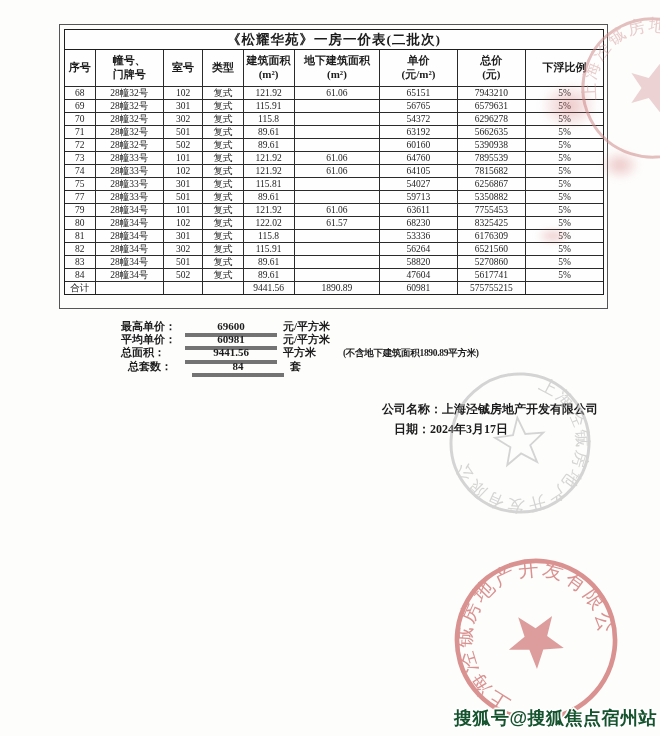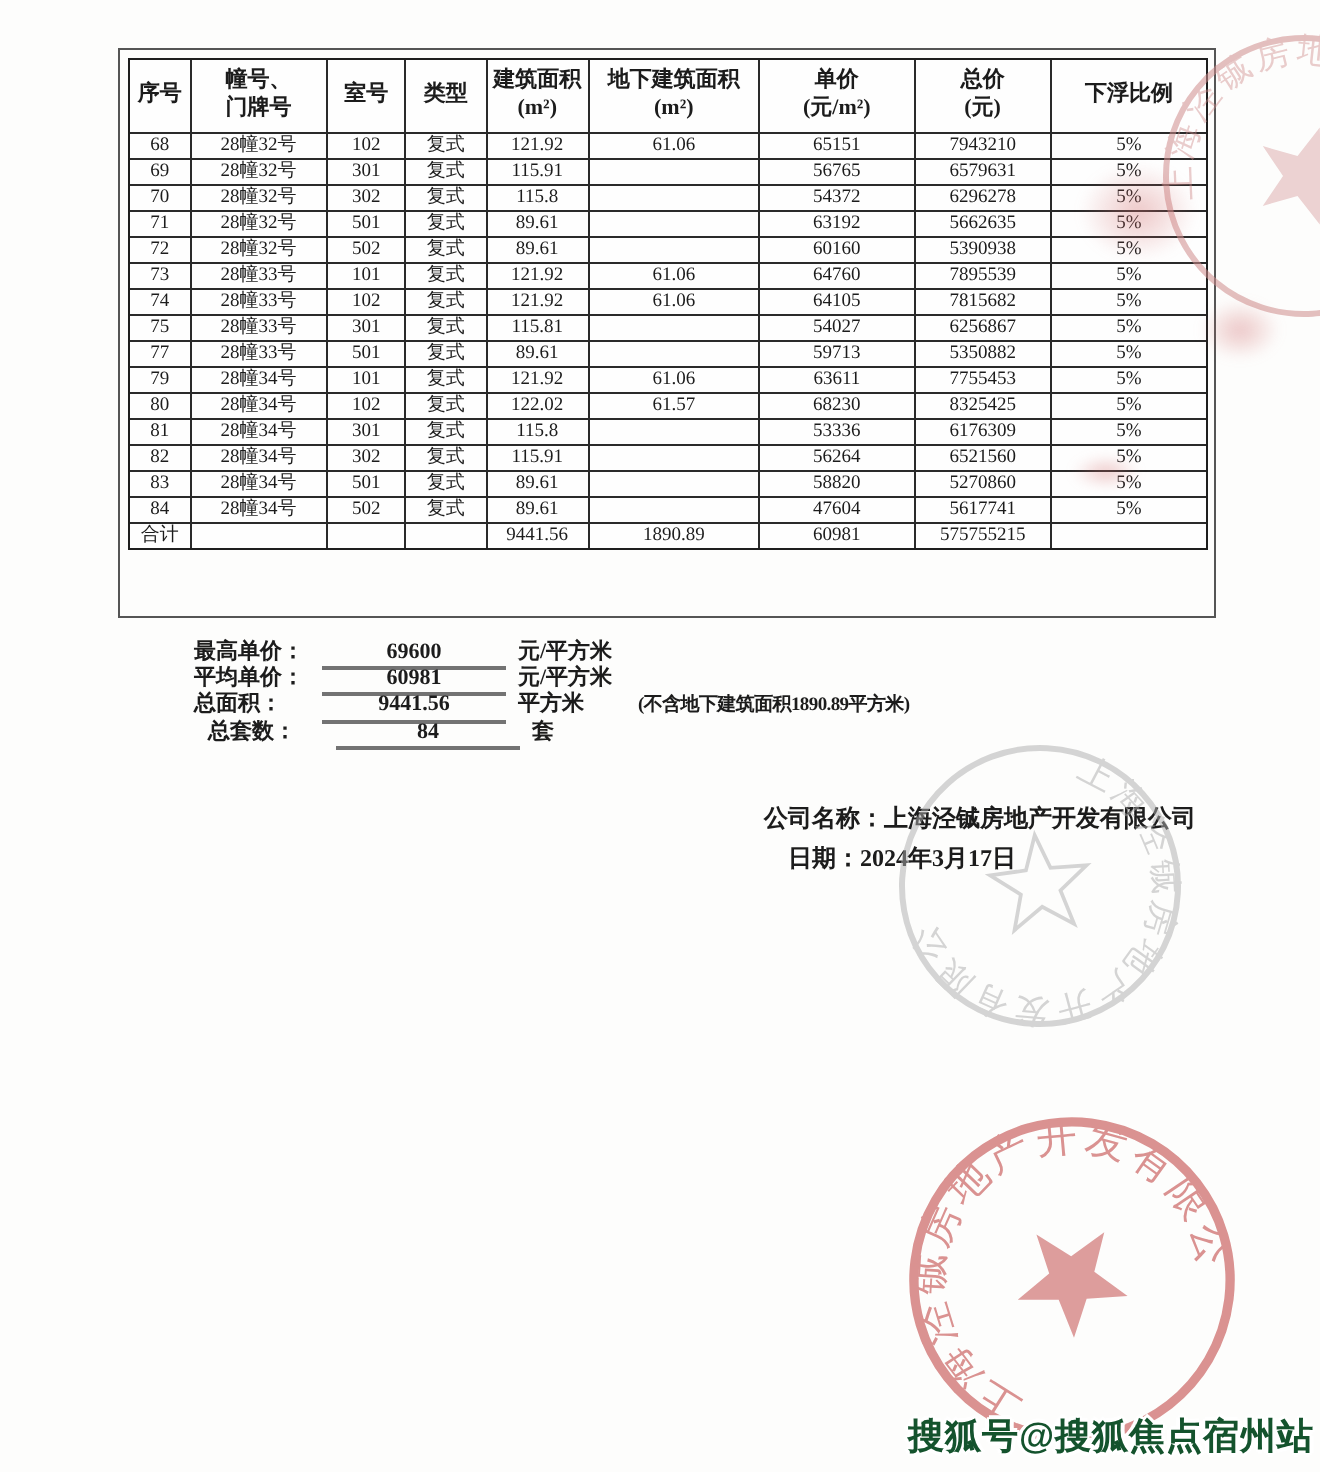--- a/index.html
+++ b/index.html
@@ -39,24 +39,24 @@
   }
   table.price tr:first-child th{border-top:none;}
   table.price th:first-child,table.price td:first-child{border-left:none;}
   table.price th:last-child,table.price td:last-child{border-right:none;}
   table.price tr:last-child td{border-bottom:none;}
 
   
   .summary{position:absolute;left:97px;top:320px;font-size:11px;font-weight:600;}
   .sum-row{height:13.2px;line-height:13.2px;white-space:nowrap;}
   .sum-row:nth-child(n+4){padding-left:7px;}
-  .sum-label{display:inline-block;min-width:64px;}
+  .sum-label{display:inline-block;min-width:64px;margin-left:24px;}
   .sum-value{
     display:inline-block;min-width:92px;text-align:center;
-    border-bottom:2px solid #737373;margin-right:6px;
+    border-bottom:4px solid #737373;margin-right:6px;
   }
   .sum-unit{display:inline-block;min-width:60px;}
   .sum-note{font-size:9.5px;letter-spacing:-0.3px;}
 
   
   .company{position:absolute;left:382px;top:401px;font-size:12px;font-weight:600;white-space:nowrap;}
   .company .line2{margin-top:3px;padding-left:12px;}
 
   
   .stamp{position:absolute;pointer-events:none;}
@@ -93,20 +93,21 @@
   }
 </style>
 </head>
 <body>
 
 <div class="page">
 
   <div class="outer-box"></div>
 
   <div class="tbl-wrap">
+    <div class="tbl-title">《松耀华苑》一房一价表(二批次)</div>
     <table class="price">
         <colgroup>
           <col style="width: 5.6%;">
           <col style="width: 12.7%;">
           <col style="width: 7.3%;">
           <col style="width: 7.5%;">
           <col style="width: 9.5%;">
           <col style="width: 15.9%;">
           <col style="width: 14.4%;">
           <col style="width: 12.7%;">

